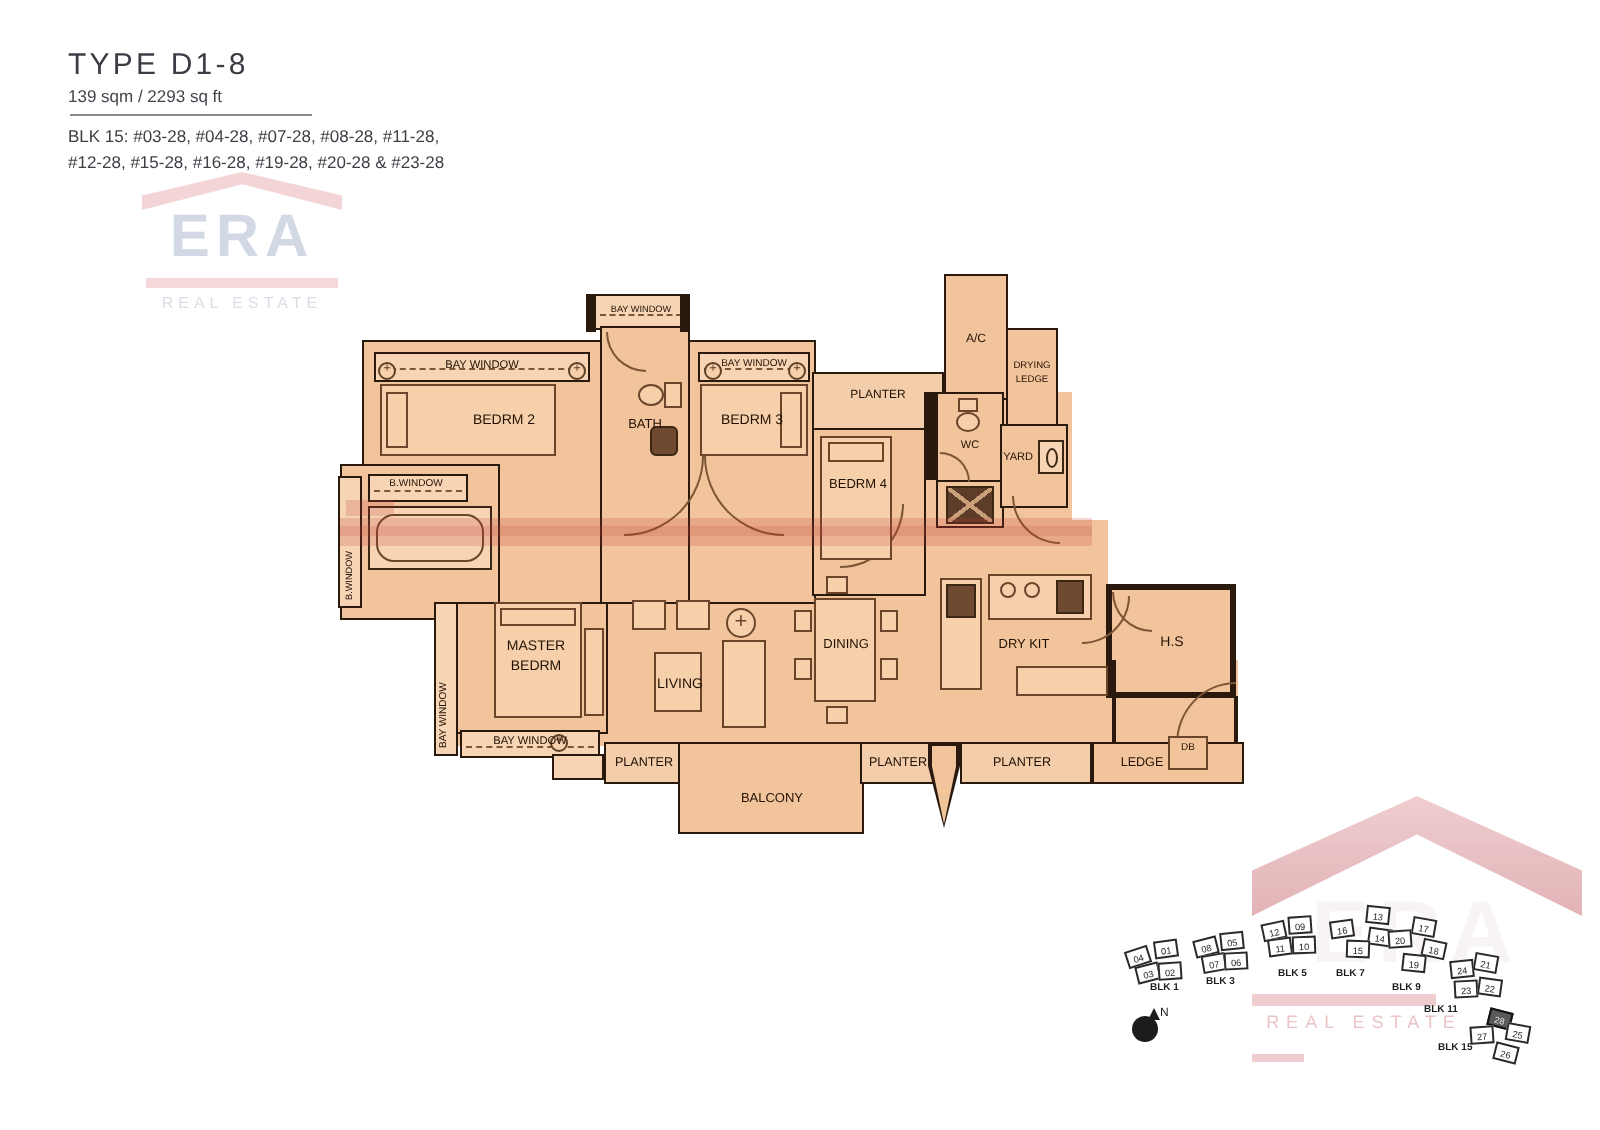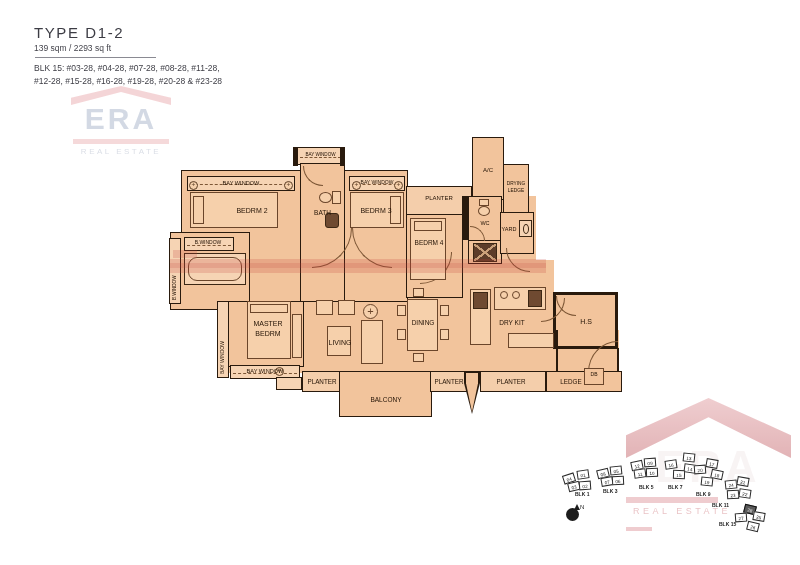--- a/index.html
+++ b/index.html
@@ -48,21 +48,21 @@
   .blk-lbl{position:absolute;font-size:5px;font-weight:bold;color:#1d1d1d;white-space:nowrap;}
   .north-c{position:absolute;left:566px;top:508px;width:13px;height:13px;background:#1c1c1c;border-radius:50%;}
   .north-c::after{content:"";position:absolute;left:8px;top:-4px;width:0;height:0;
       border-left:3px solid transparent;border-right:3px solid transparent;border-bottom:6px solid #1c1c1c;}
 </style>
 </head>
 <body>
 
 <div class="page">
 
-  <div class="lbl" style="left:34px;top:25px;font-size:15px;letter-spacing:1.6px;color:#3c3c44;text-align:left;">TYPE D1-2</div>
+  <div class="lbl" style="left:34px;top:25px;font-size:15px;letter-spacing:1.6px;color:#3c3c44;text-align:left;">TYPE D1-8</div>
   <div class="lbl" style="left:34px;top:44px;font-size:8.5px;color:#44444c;text-align:left;">139 sqm / 2293 sq ft</div>
   <div class="abs" style="left:35px;top:57px;width:121px;height:1px;background:#8a8a92;"></div>
   <div class="lbl" style="left:34px;top:64px;font-size:8.5px;color:#3e3e46;text-align:left;">BLK 15:  #03-28, #04-28, #07-28, #08-28, #11-28,</div>
   <div class="lbl" style="left:34px;top:77px;font-size:8.5px;color:#3e3e46;text-align:left;">#12-28, #15-28, #16-28, #19-28, #20-28 &amp; #23-28</div>
 
   <div class="abs" style="left:70px;top:86px;width:104px;height:76px;opacity:0.6;">
     <div class="roof" style="left:1px;top:0;width:100px;height:19px;background:#eebabd;"></div>
     <div class="wm-era" style="left:0;top:16px;width:102px;font-size:30px;color:#b7c1d3;">ERA</div>
     <div class="wm-band" style="left:3px;top:53px;width:96px;height:5px;background:#efc0c3;"></div>
     <div class="wm-re" style="left:0;top:61px;width:102px;font-size:8px;color:#c3c9d6;">REAL ESTATE</div>

